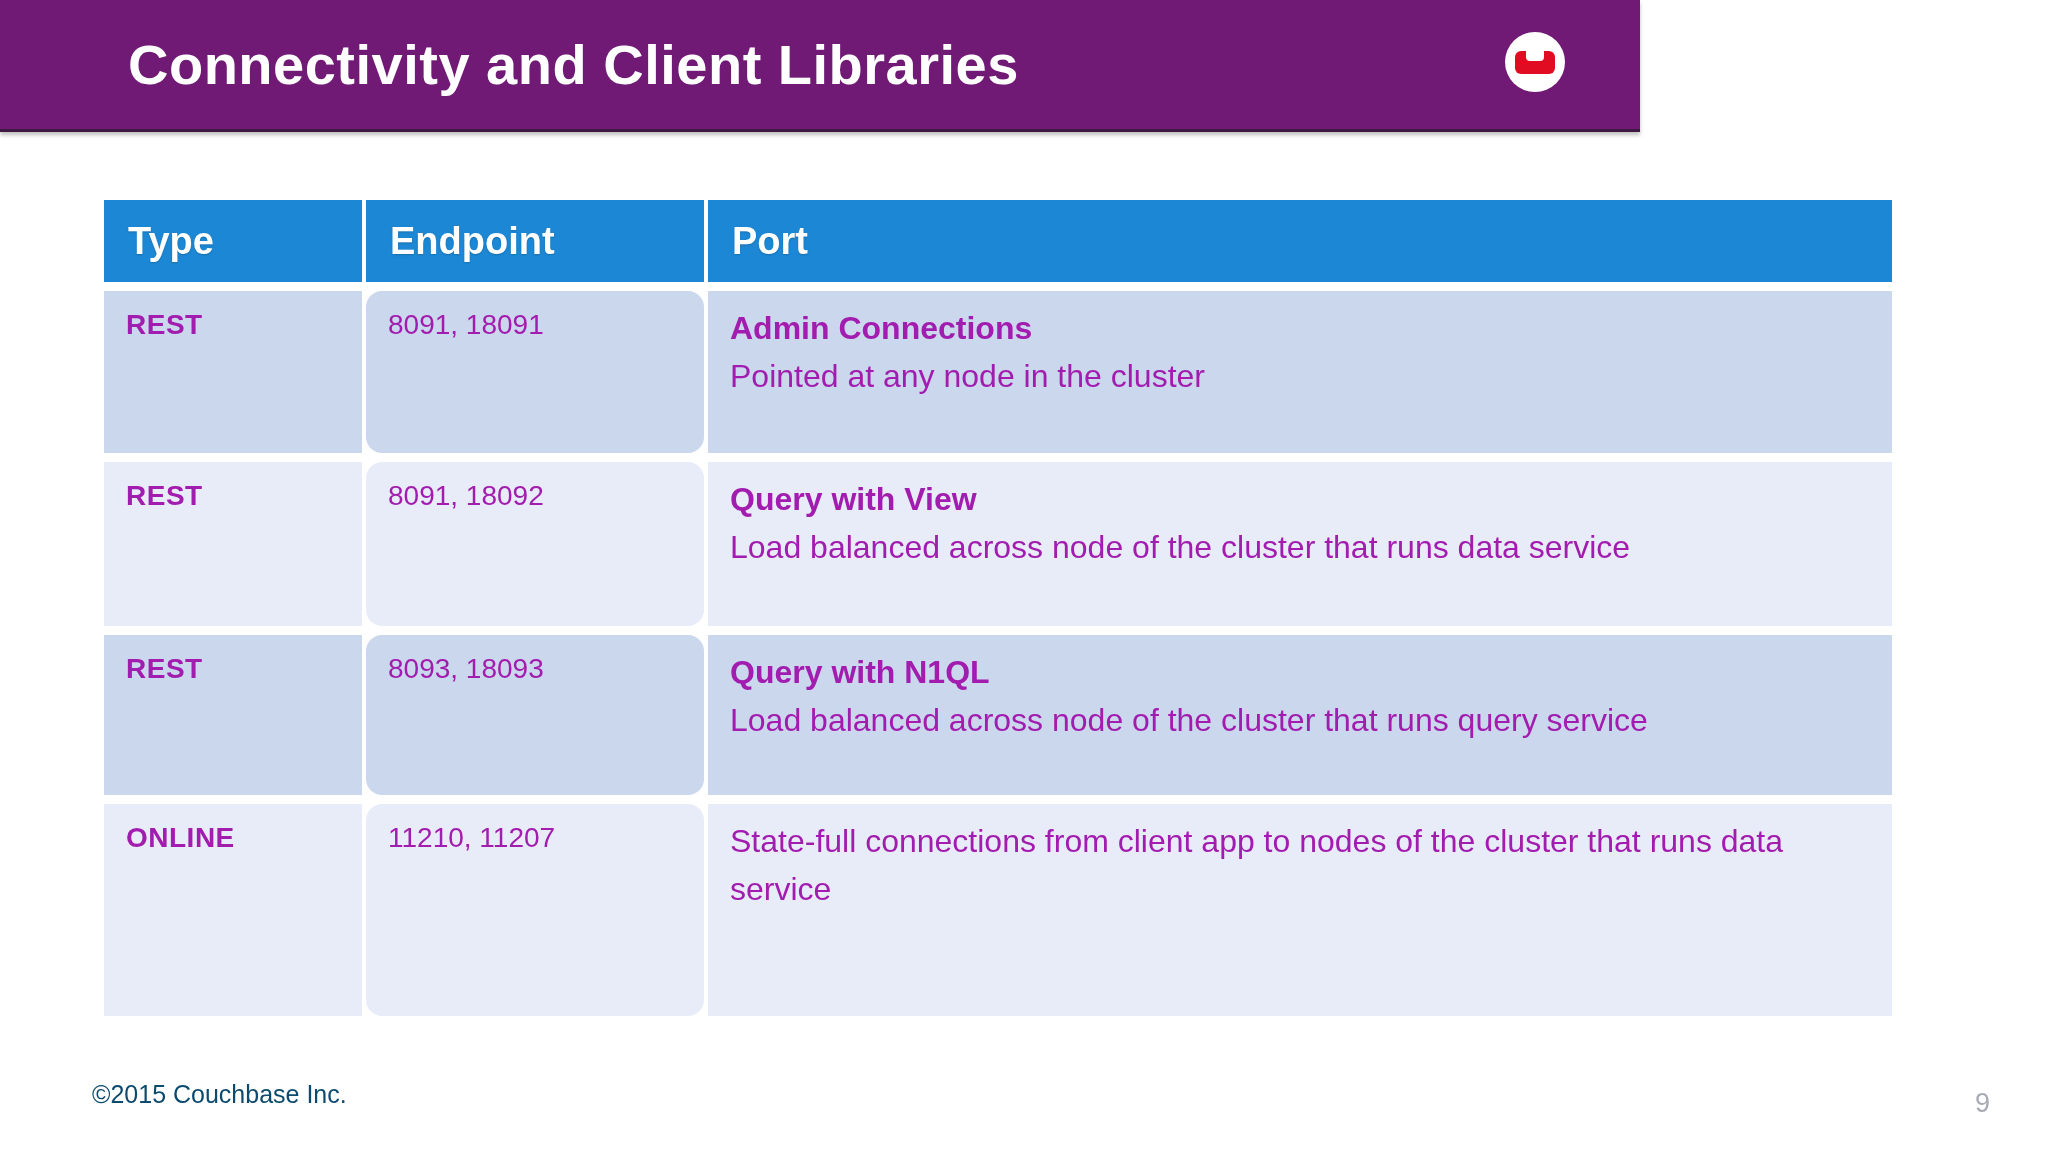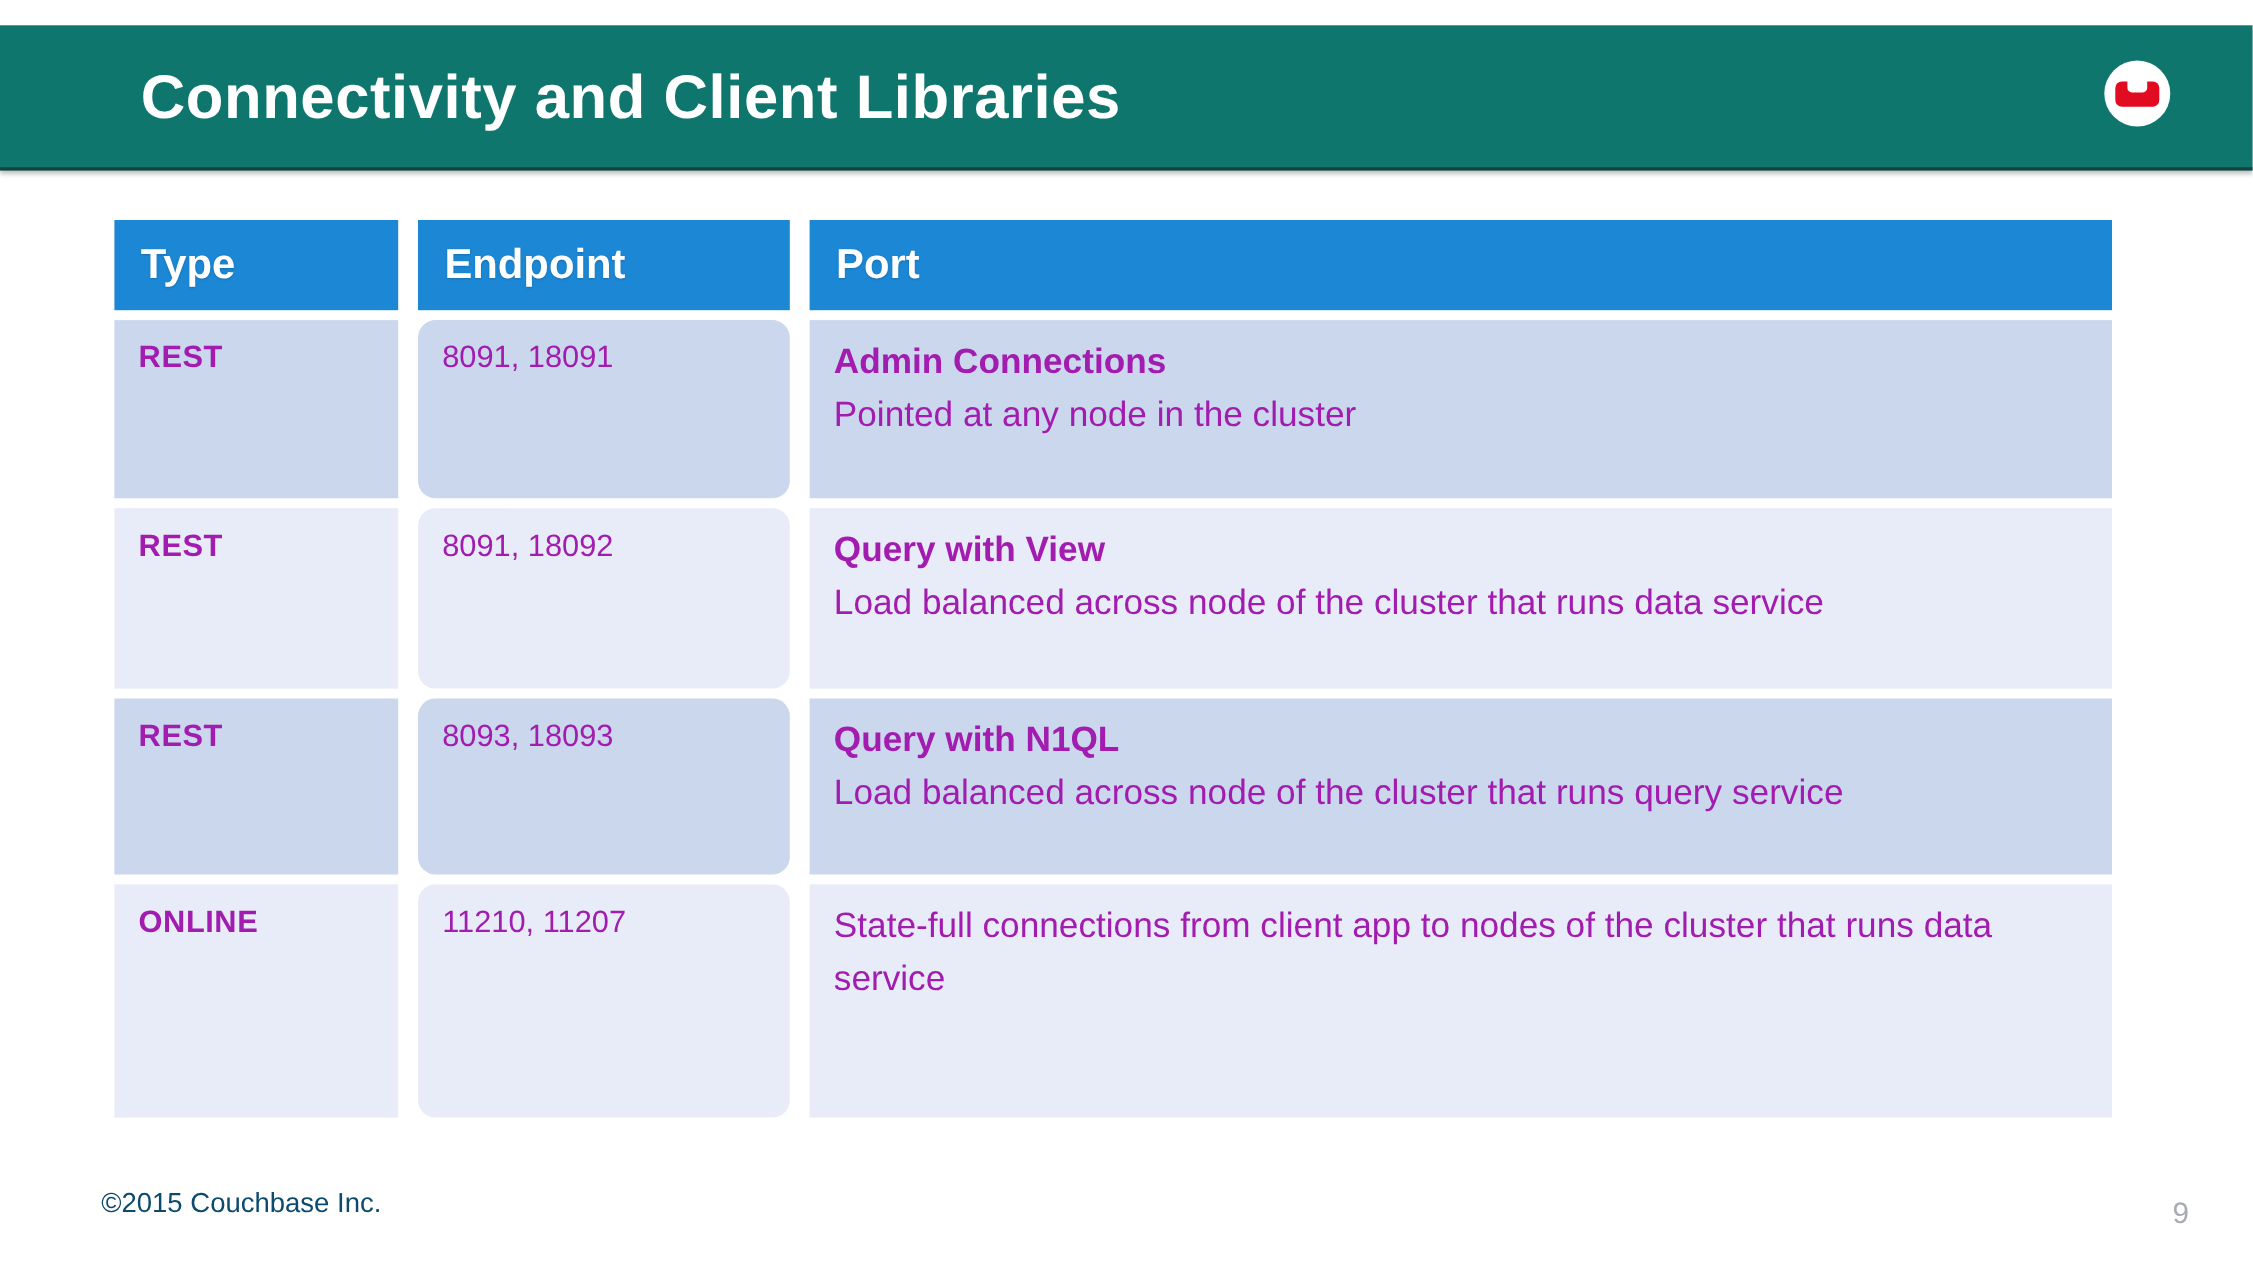--- a/index.html
+++ b/index.html
@@ -2,40 +2,39 @@
 <html><head>
 <meta charset="utf-8">
 <style>
   html,body{margin:0;padding:0;background:#fff;}
   #slide{
     position:relative;width:2048px;height:1152px;background:#ffffff;
     font-family:"Liberation Sans",sans-serif;overflow:hidden;
   }
   
   .banner{
-    position:absolute;left:0;top:0;width:2048px;height:129px;
-    background:#0f766e;
+    position:absolute;left:0;top:0;width:1640px;height:129px;
+    background:#701a75;
     border-bottom:3px solid rgba(25,25,25,.55);
     box-shadow:0 3px 4px rgba(0,0,0,.25);
-    margin-top:23px;
   }
   .banner-title{
     position:absolute;left:128px;top:0;height:129px;
     display:flex;align-items:center;
     color:#ffffff;font-size:56px;font-weight:bold;letter-spacing:.5px;
     white-space:nowrap;
   }
   .logo{position:absolute;top:30px;right:73px;width:64px;height:64px;}
   
   .table{
     position:absolute;left:104px;top:200px;width:1788px;
     display:grid;
     grid-template-columns:258px 338px 1184px;
     grid-template-rows:82px 162px 164px 160px 212px;
-    gap:9px 18px;
+    gap:9px 4px;
   }
   .th{
     background:#1c87d4;color:#ffffff;
     font-size:38px;font-weight:bold;
     display:flex;align-items:center;
     padding-left:24px;
     text-shadow:0 1px 2px rgba(0,0,0,.18);
   }
   .cell{
     padding:16px 24px 0 22px;

